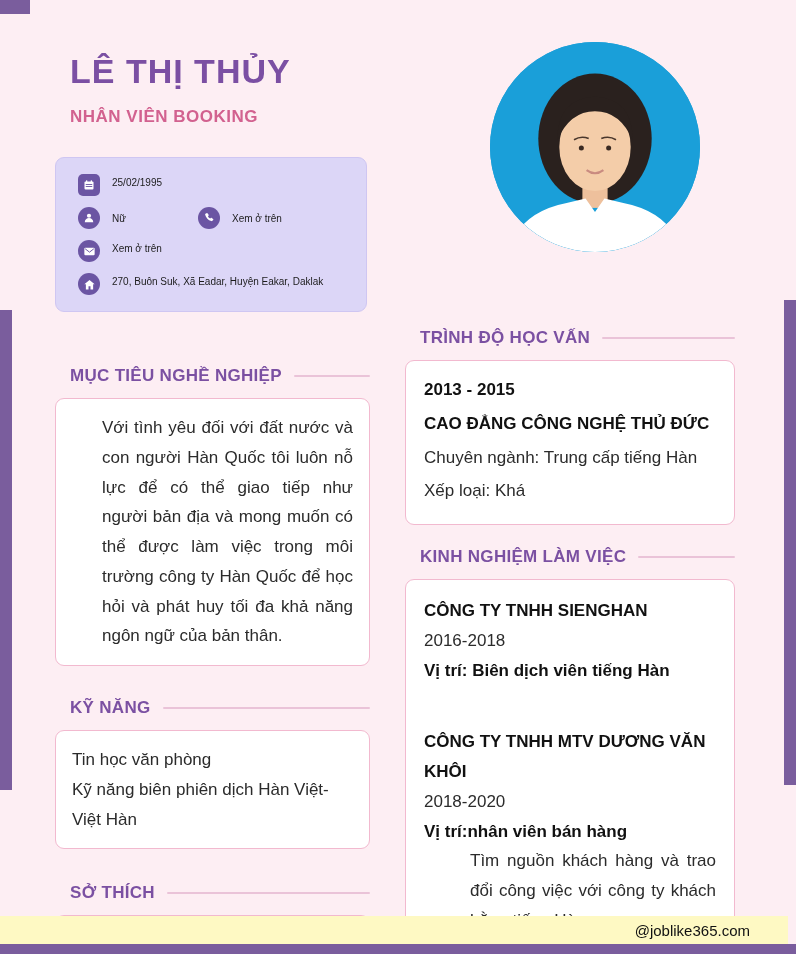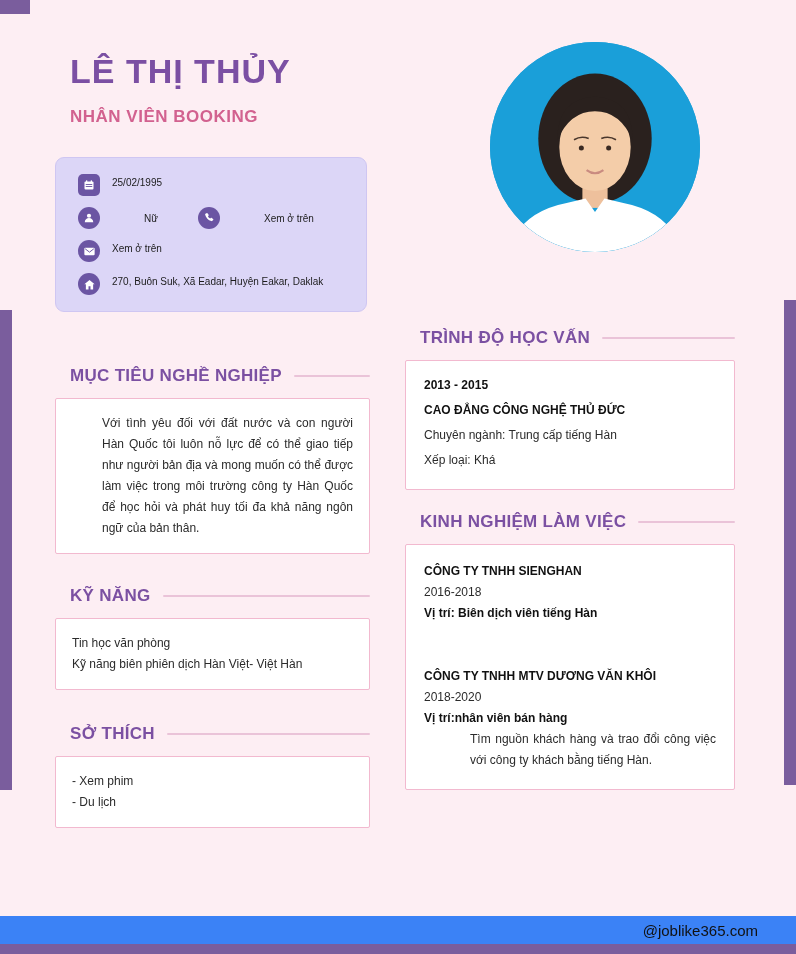--- a/index.html
+++ b/index.html
@@ -9,58 +9,58 @@
     margin:0 auto;
     background:#fdeef3;
     overflow:hidden;
     font-family:"Liberation Sans", sans-serif;
     color:#2b2b2b;
   }
   
   .deco-top-left{position:absolute;left:0;top:0;width:30px;height:14px;background:#7a5d9d;}
   .bar-left{position:absolute;left:0;top:310px;width:12px;height:480px;background:#7a5d9d;}
   .bar-right{position:absolute;right:0;top:300px;width:12px;height:485px;background:#7a5d9d;}
-  .footer-white{position:absolute;left:0;right:0;bottom:10px;height:28px;background:#3b82f6;
+  .footer-white{position:absolute;left:0;right:8px;bottom:10px;height:28px;background:#fef9c3;
     display:flex;align-items:center;justify-content:flex-end;padding-right:38px;box-sizing:border-box;
     font-size:15px;color:#111;}
   .footer-purple{position:absolute;left:0;right:0;bottom:0;height:10px;background:#7a5d9d;}
 
   
   .left-col{position:absolute;left:55px;top:52px;width:315px;}
   .right-col{position:absolute;left:405px;top:42px;width:330px;}
 
   
   .cv-name{margin:0 0 0 15px;font-size:34px;font-weight:700;letter-spacing:1px;color:#7b4fa3;line-height:1.15;}
   .cv-title{margin:16px 0 0 15px;font-size:17px;font-weight:700;letter-spacing:.5px;color:#d2618f;}
 
   
   .contact-card{
     margin-top:30px;background:#dcd6f7;border:1px solid #cfc6f2;border-radius:9px;
     padding:16px 16px 14px 22px;box-sizing:border-box;width:312px;
   }
   .contact-row{display:flex;align-items:flex-start;margin-bottom:11px;font-size:10px;color:#1c1c1c;}
   .contact-row:last-child{margin-bottom:2px;}
-  .contact-pair{display:flex;align-items:center;gap:32px;}
+  .contact-pair{display:flex;align-items:center;}
   .contact-pair.first{flex:0 0 120px;}
   .contact-icon{
     flex:0 0 22px;width:22px;height:22px;border-radius:50%;background:#6b55a3;
     display:flex;align-items:center;justify-content:center;margin-right:12px;
   }
   .contact-icon.square{border-radius:5px;}
   .contact-text{line-height:1.55;padding-top:1px;max-width:230px;}
 
   
   .section-heading{display:flex;align-items:center;gap:12px;margin:0;}
   .section-heading .txt{font-size:17px;font-weight:700;letter-spacing:.3px;color:#7b50a2;padding-left:15px;white-space:nowrap;}
   .section-heading .line{flex:1;height:2px;background:#eac3d8;border-radius:2px;}
 
   
   .box{
-    background:#ffffff;border:1px solid #f2b9cf;border-radius:2px;
-    padding:14px 16px;margin-top:12px;font-size:12px;line-height:1.75;color:#2b2b2b;
+    background:#ffffff;border:1px solid #f2b9cf;border-radius:9px;
+    padding:14px 16px;margin-top:12px;font-size:17px;line-height:1.75;color:#2b2b2b;
     box-sizing:border-box;
   }
   .justify{text-align:justify;padding-left:46px;}
   .b{font-weight:700;color:#111;}
 
   .mt-obj{margin-top:54px;}
   .mt-skill{margin-top:32px;}
   .mt-hobby{margin-top:34px;}
   .mt-edu{margin-top:76px;}
   .mt-exp{margin-top:22px;}

